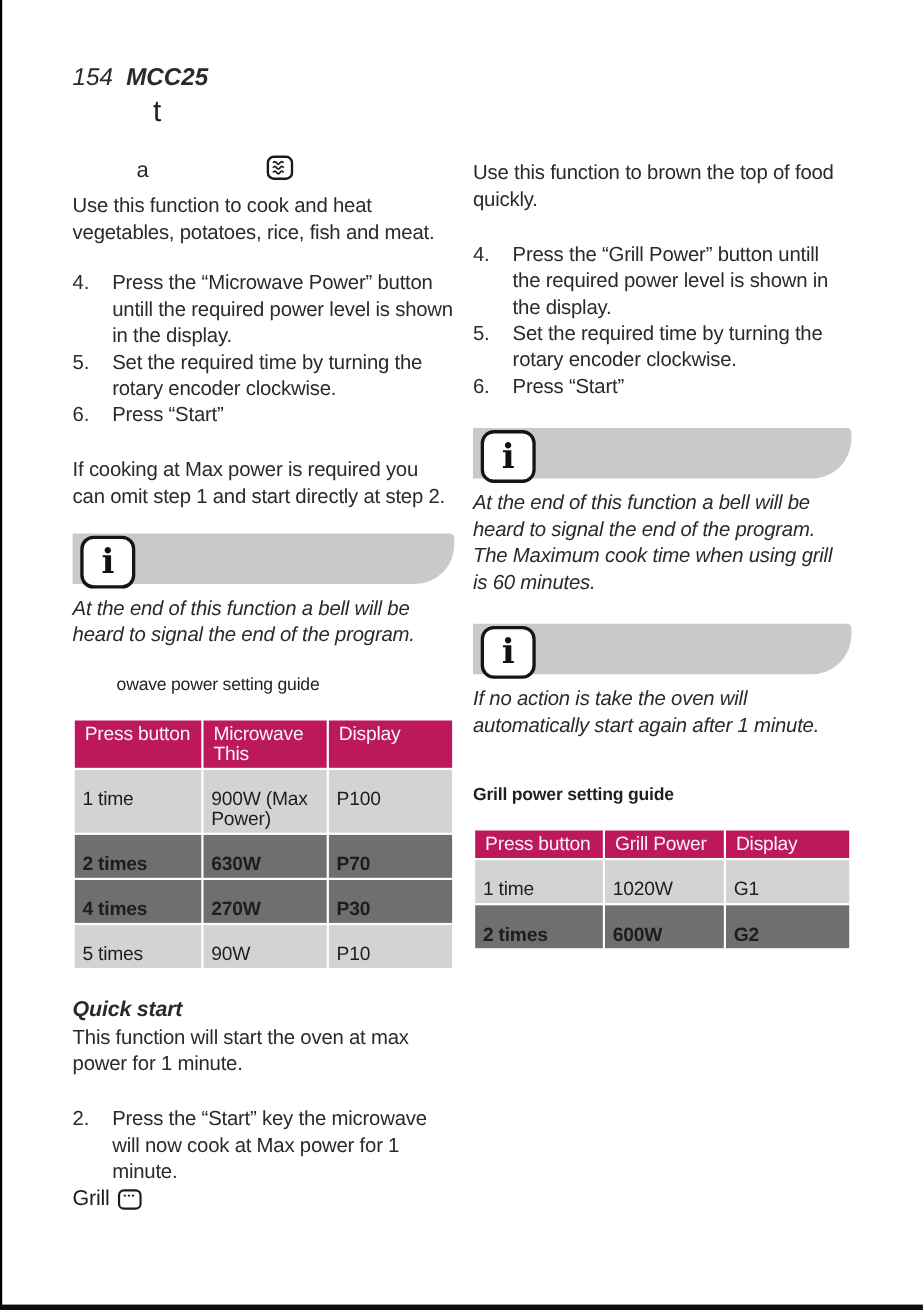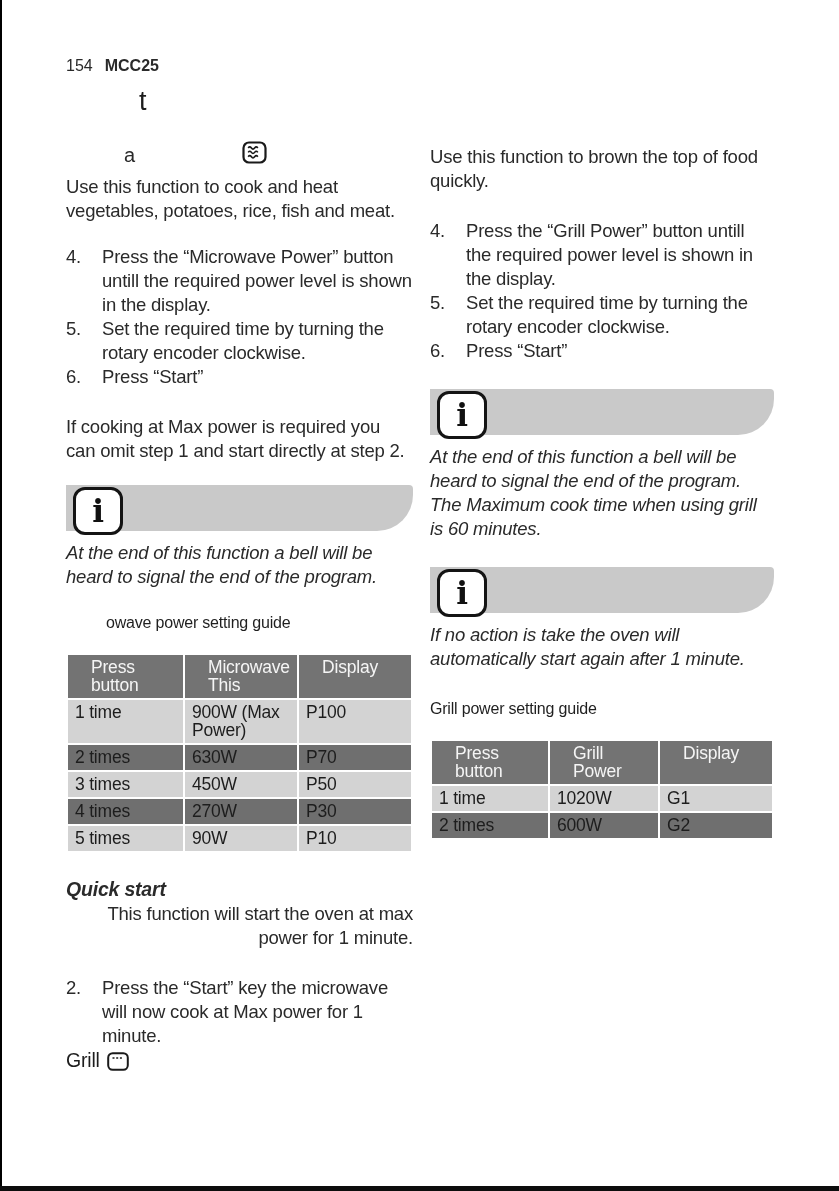--- a/index.html
+++ b/index.html
@@ -3,21 +3,21 @@
 <meta charset="utf-8">
 <style>
   html,body { margin:0; padding:0; background:#ffffff; }
   body {
     width:839px; height:1191px; position:relative; overflow:hidden;
     font-family:"Liberation Sans", sans-serif; color:#2a2a2a;
   }
   .edge-left  { position:absolute; left:0; top:0; width:2px; height:1191px; background:#000; }
   .edge-bottom{ position:absolute; left:0; bottom:0; width:839px; height:5px; background:#0d0d0d; }
 
-  .page-header { position:absolute; left:66px; top:57px; font-size:16px; letter-spacing:0; }
+  .page-header { position:absolute; left:66px; top:57px; font-size:22px; letter-spacing:0;font-style:italic; }
   .page-header .model { font-weight:bold; margin-left:12px; }
 
   .frag-t { position:absolute; left:139px; top:86px; font-size:27px; color:#1c1c1c; }
 
   .col { position:absolute; font-size:18.5px; line-height:24px; letter-spacing:-0.2px; }
   .col-left  { left:66px;  top:143px; width:347px; }
   .col-right { left:430px; top:145px; width:344px; }
 
   .frag-line { position:relative; height:24px; }
   .frag-a { position:absolute; left:58px; top:0; font-size:20px; }
@@ -43,28 +43,28 @@
                color:#111; line-height:1; }
   .info-text { margin-top:10px;font-style:italic; }
 
   .table-title { margin-top:22px; font-size:16px; color:#1f1f1f; }
   .table-title.indented { padding-left:40px; }
 
   table { border-collapse:separate; border-spacing:2px; margin-top:18px;
           font-size:17.5px; line-height:18px; letter-spacing:-0.2px; table-layout:fixed; }
   .tbl-left  { width:347px; }
   .tbl-right { width:344px; }
-  th { background:#737373; color:#f5f5f5; font-weight:normal; text-align:left;
-       padding:3px 23px 4px; vertical-align:top; }
-  td { padding:3px 7px 4px; vertical-align:top; color:#1d1d1d; }
+  th { background:#be185d; color:#f5f5f5; font-weight:normal; text-align:left;
+       padding:3px 9px 4px; vertical-align:top; }
+  td { padding:17px 7px 4px; vertical-align:top; color:#1d1d1d; }
   tr.light td { background:#d3d3d3; }
-  tr.dark  td { background:#6f6f6f; }
+  tr.dark  td { background:#6f6f6f;font-weight:bold; }
 
   .qs-title { margin-top:24px; font-weight:bold; font-size:19.5px;font-style:italic; }
-  .qs-intro { margin-top:1px;text-align:right; }
+  .qs-intro { margin-top:1px; }
   .qs-steps { margin-top:26px; }
   .grill-line { margin-top:0; display:flex; align-items:center; gap:7px; font-size:19.5px; color:#1d1d1d; }
   .grill-icon { display:inline-flex; margin-top:2px; }
 </style>
 </head>
 <body>
 
 <div class="edge-left"></div>
 <div class="edge-bottom"></div>
 
@@ -131,25 +131,20 @@
     <tr class="light">
       <td>1 time</td>
       <td>900W (Max Power)</td>
       <td>P100</td>
     </tr>
     <tr class="dark">
       <td>2 times</td>
       <td>630W</td>
       <td>P70</td>
     </tr>
-    <tr class="light">
-      <td>3 times</td>
-      <td>450W</td>
-      <td>P50</td>
-    </tr>
     <tr class="dark">
       <td>4 times</td>
       <td>270W</td>
       <td>P30</td>
     </tr>
     <tr class="light">
       <td>5 times</td>
       <td>90W</td>
       <td>P10</td>
     </tr>
@@ -206,21 +201,21 @@
 
   <div class="info-bar" style="margin-top:26px;">
     <div class="info-icon">
       <span>i</span>
     </div>
   </div>
   <div class="info-text">
     <p>If no action is take the oven will automatically start again after 1 minute.</p>
   </div>
 
-  <p class="table-title" style="margin-top:26px;">Grill power setting guide</p>
+  <p class="table-title" style="margin-top:40px;font-weight:bold;">Grill power setting guide</p>
 
   <table class="tbl-right">
     <colgroup>
         <col style="width:116px">
         <col style="width:108px">
         <col style="width:112px">
       </colgroup>
     <tbody>
         <tr>
       <th>Press button</th>

